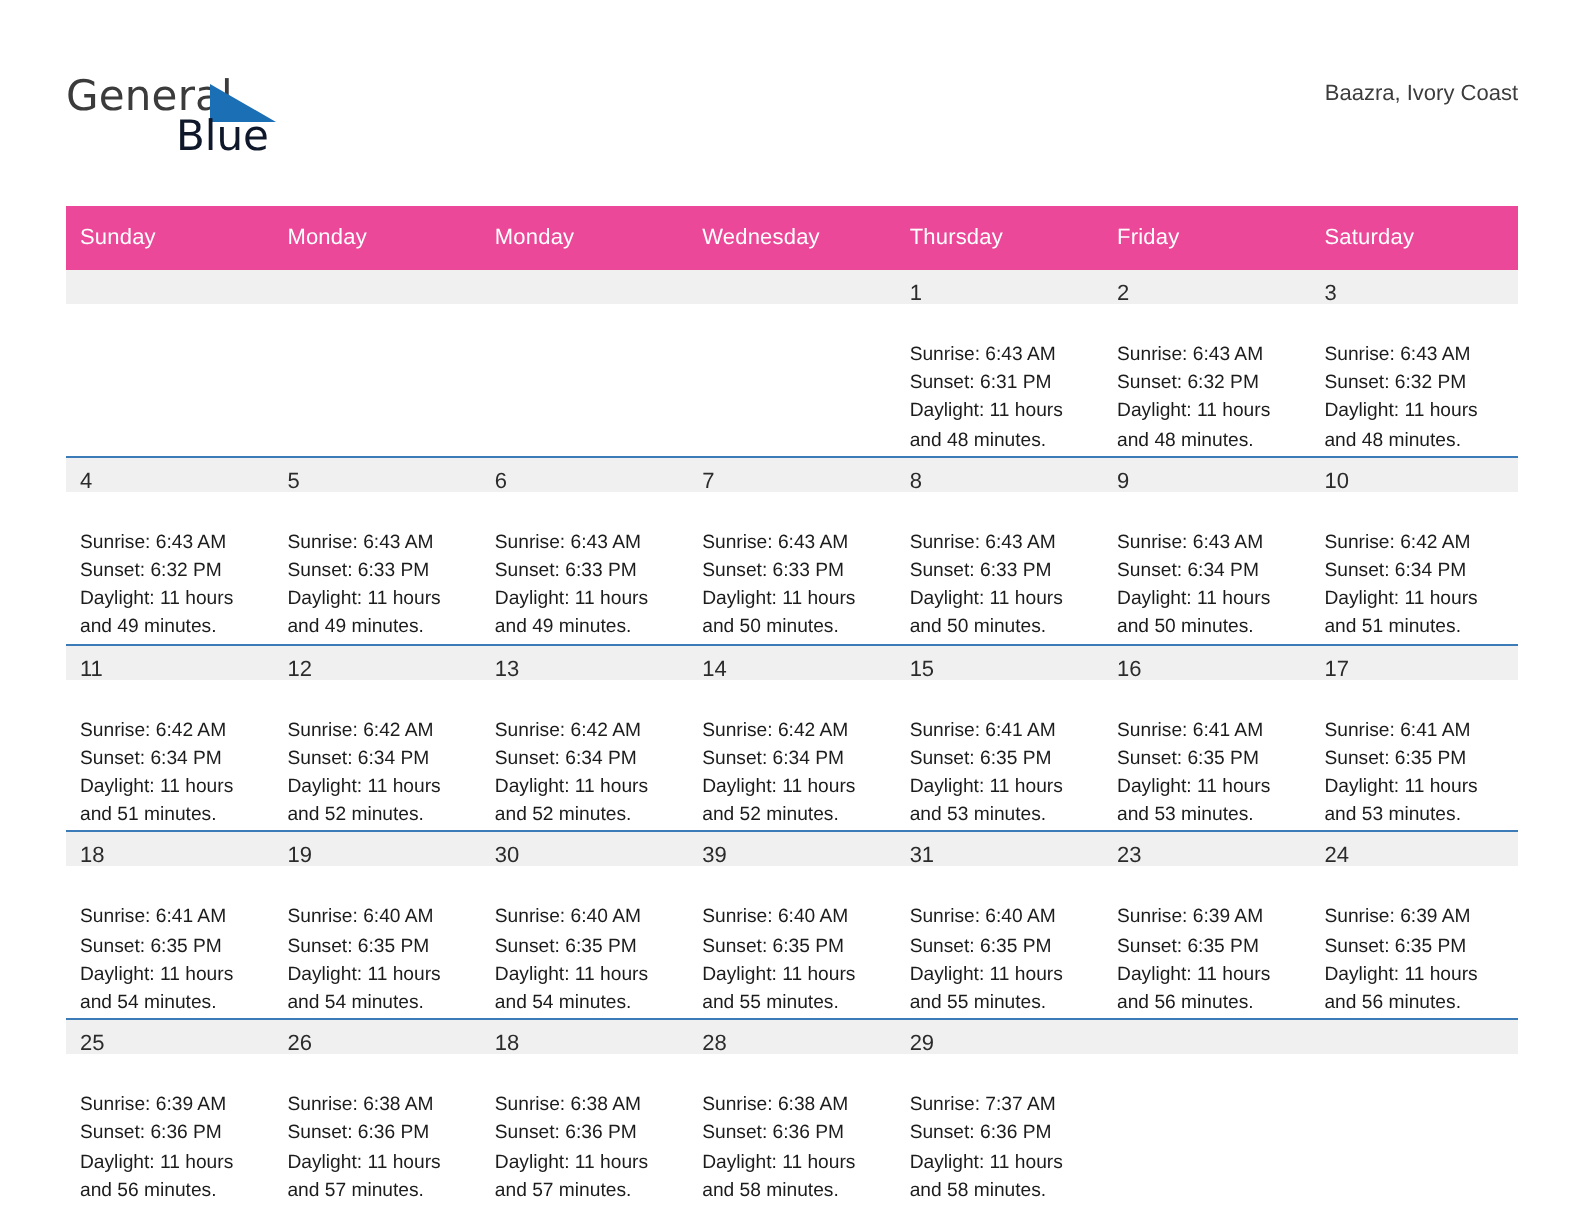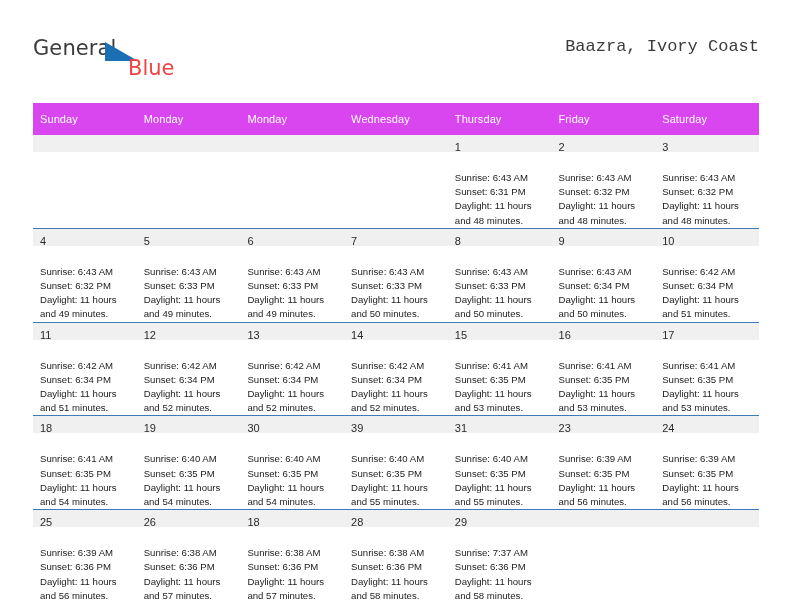--- a/index.html
+++ b/index.html
@@ -44,24 +44,23 @@
     letter-spacing: 0.1px;
     color: #3b3b3b;
     font-family: "DejaVu Sans", sans-serif;
     line-height: 24px;
   }
   .logo-blue {
     position: absolute;
     left: 55px;
     top: 20px;
     font-size: 21px;
-    color: #ef4444;
+    color: #0f172a;
     font-family: "DejaVu Sans", sans-serif;
     line-height: 24px;
-    margin-left: 40px;
   }
   .logo-triangle {
     position: absolute;
     left: 72px;
     top: 6px;
     width: 0;
     height: 0;
     border-left: 33px solid #1a6fb5;
     border-top: 19px solid transparent;
   }
@@ -75,38 +74,38 @@
   .month-title {
     font-size: 25px;
     color: #3c3c3c;
     font-family: "Liberation Sans", sans-serif;
     font-weight: normal;
     line-height: 30px;
     white-space: nowrap;
   }
   .location-subtitle {
     margin-top: 9px;
-    font-size: 17px;
+    font-size: 11px;
     color: #3c3c3c;
-    font-family: Liberation Mono, monospace;
+    font-family: Liberation Sans, sans-serif;
     line-height: 16px;
     white-space: nowrap;
   }
 
   
   .calendar {
     position: absolute;
     left: 33px;
     top: 103px;
     width: 726px;
     border-collapse: collapse;
     table-layout: fixed;
   }
   .calendar th {
-    background: #d946ef;
+    background: #ec4899;
     color: #ffffff;
     font-size: 11px;
     font-weight: normal;
     text-align: left;
     padding: 6px 0 6px 7px;
     height: 20px;
     font-family: "Liberation Sans", sans-serif;
     letter-spacing: 0.1px;
   }
   .calendar td {

